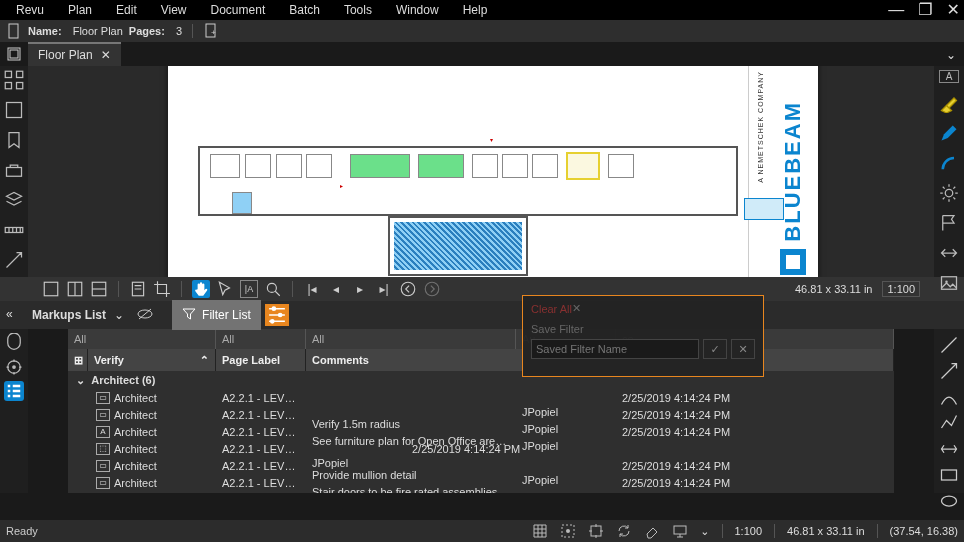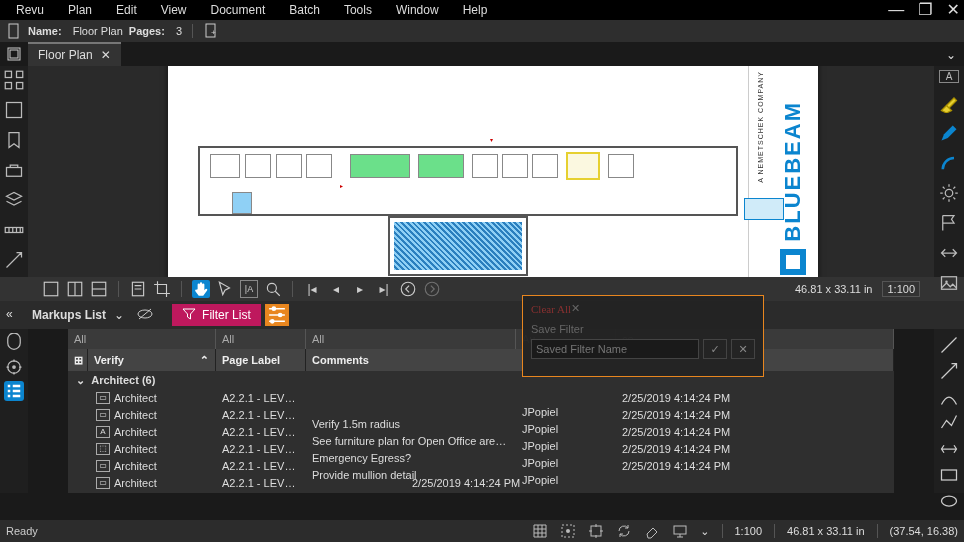--- a/index.html
+++ b/index.html
@@ -55,25 +55,25 @@
 .nav-right .scale-box { border: 1px solid #555; padding: 1px 4px; }
 
 .markup-header { height: 28px; background: #2b2b2b; display: flex; align-items: center; padding-left: 28px; position: relative; }
 .markup-rail-btn { position: absolute; left: 6px; top: 6px; cursor: pointer; }
 .markup-title { font-weight: bold; padding: 0 4px; }
 .markup-dd { padding: 0 4px; cursor: pointer; }
 .markup-eye { padding: 0 8px; cursor: pointer; }
 .search-box { flex: 0 0 240px; height: 20px; background: #222; border: 1px solid #555; display: flex; align-items: center; padding: 0 6px; gap: 6px; }
 .search-box input { flex: 1; background: transparent; border: none; color: #ddd; font-size: 11px; outline: none; }
 .search-box .clear { cursor: pointer; color: #aaa; }
-.filter-btn { margin-left: 10px; height: 22px; background: #be185d; color: #fff; display: flex; align-items: center; padding: 0 10px; gap: 6px; cursor: pointer; }
+.filter-btn { margin-left: 10px; height: 30px; background: #737373; color: #fff; display: flex; align-items: center; padding: 0 10px; gap: 6px; cursor: pointer; }
 .filter-cfg { width: 24px; height: 22px; background: #e8861f; margin-left: 4px; display: flex; align-items: center; justify-content: center; cursor: pointer; }
 
 .filter-popup { position: absolute; left: 522px; top: 295px; width: 242px; height: 82px; background: rgba(35,35,35,.96); border: 1px solid #e8861f; z-index: 50; padding: 6px 8px; font-size: 11px; color: #777; }
-.filter-popup .clear-row { color: #883030; display: flex; align-items: center; font-family: Liberation Serif, serif; }
+.filter-popup .clear-row { color: #883030; display: flex; align-items: center; }
 .filter-popup .save-lbl { margin-top: 8px; color: #666; }
 .filter-popup .save-row { display: flex; gap: 4px; margin-top: 4px; }
 .filter-popup input { flex: 1; background: #1a1a1a; border: 1px solid #444; height: 20px; color: #777; padding: 0 4px; font-size: 11px; }
 .filter-popup .btn { width: 24px; height: 20px; border: 1px solid #444; display: flex; align-items: center; justify-content: center; cursor: pointer; color: #888; }
 
 .all-row { height: 20px; background: #3a3a3a; display: flex; margin-left: 28px; }
 .all-row .cell { border-right: 1px solid #555; padding: 2px 6px; color: #aaa; font-size: 11px; display: flex; align-items: center; }
 
 .hdr-row { height: 22px; background: #444; display: flex; margin-left: 28px; }
 .hdr-row .cell { border-right: 1px solid #222; padding: 3px 6px; color: #eee; font-size: 11px; font-weight: bold; display: flex; align-items: center; gap: 4px; }
@@ -467,40 +467,40 @@
           <div class="c c-comm">See furniture plan for Open Office area layout</div>
           <div class="c c-auth">JPopiel</div>
           <div class="c c-date">2/25/2019 4:14:24 PM</div>
         </div>
         <div class="data-row">
           <div class="c c-subj">
             <span class="subj-ico" style="font-size:8px;text-align:center;line-height:10px">⬚</span>
             <span>Architect</span>
           </div>
           <div class="c c-page">A2.2.1 - LEVEL 02 F...</div>
-          <div class="c c-comm">Emergency Egress?</div>
           <div class="c c-auth">JPopiel</div>
           <div class="c c-date">2/25/2019 4:14:24 PM</div>
         </div>
         <div class="data-row">
           <div class="c c-subj">
             <span class="subj-ico" style="font-size:8px;text-align:center;line-height:10px">▭</span>
             <span>Architect</span>
           </div>
           <div class="c c-page">A2.2.1 - LEVEL 02 F...</div>
           <div class="c c-comm">Provide mullion detail</div>
           <div class="c c-auth">JPopiel</div>
           <div class="c c-date">2/25/2019 4:14:24 PM</div>
         </div>
         <div class="data-row">
           <div class="c c-subj">
             <span class="subj-ico" style="font-size:8px;text-align:center;line-height:10px">▭</span>
             <span>Architect</span>
           </div>
           <div class="c c-page">A2.2.1 - LEVEL 02 F...</div>
+          <div class="c c-comm">Stair doors to be fire rated assemblies, typ</div>
           <div class="c c-auth">JPopiel</div>
           <div class="c c-date">2/25/2019 4:14:24 PM</div>
         </div>
       </div>
 
     <div class="grp-row"></div>
 
   </div>
   <div style="width:30px;background:#1f1f1f">
     <div class="rail-btn" style="margin:6px auto">

